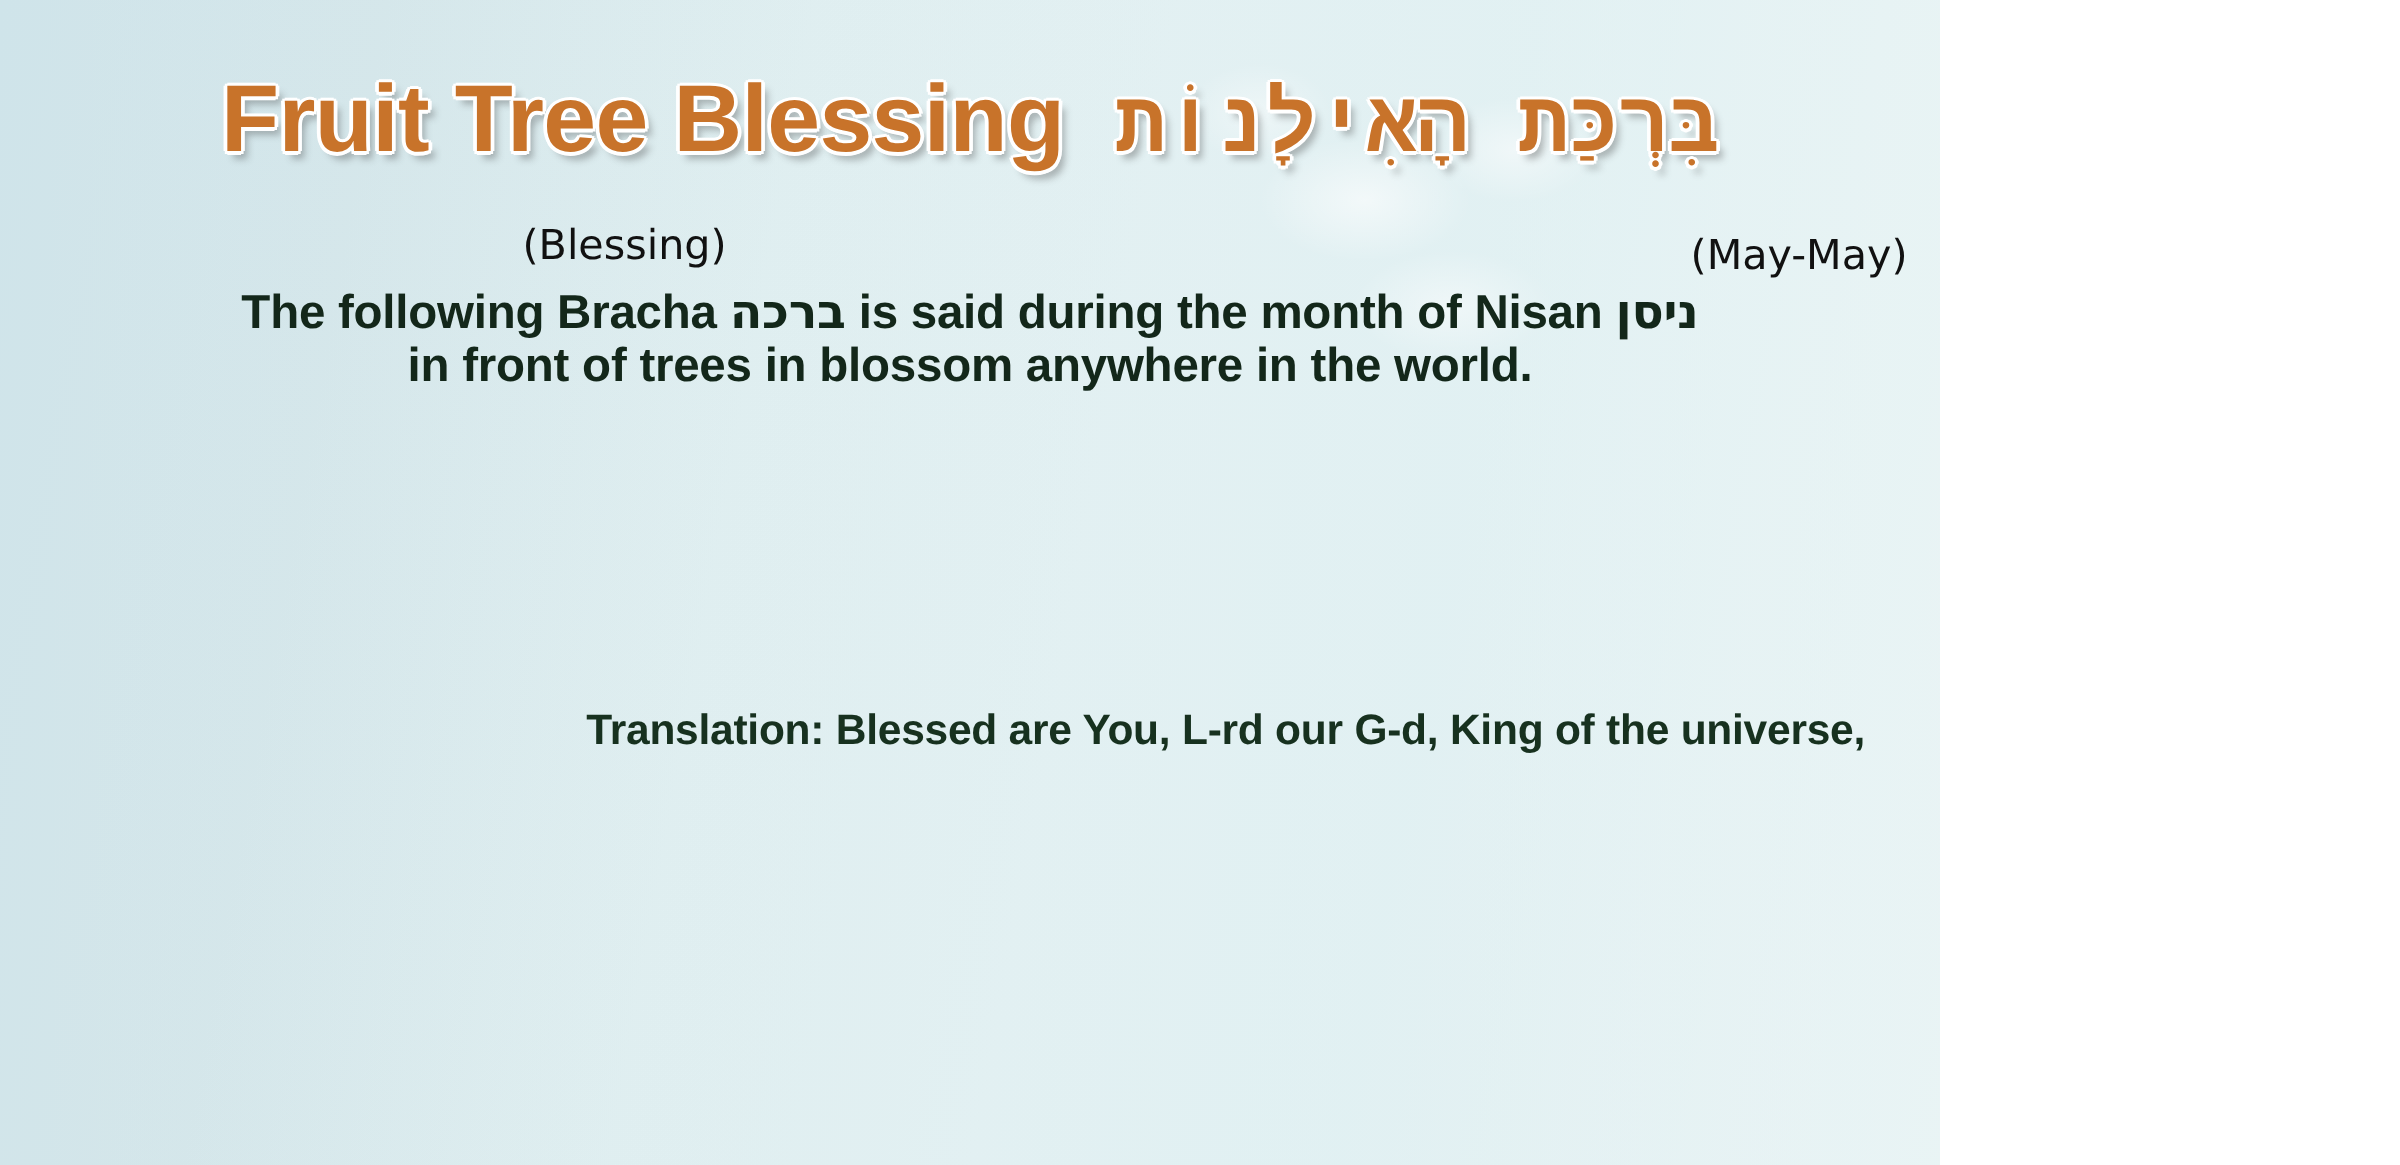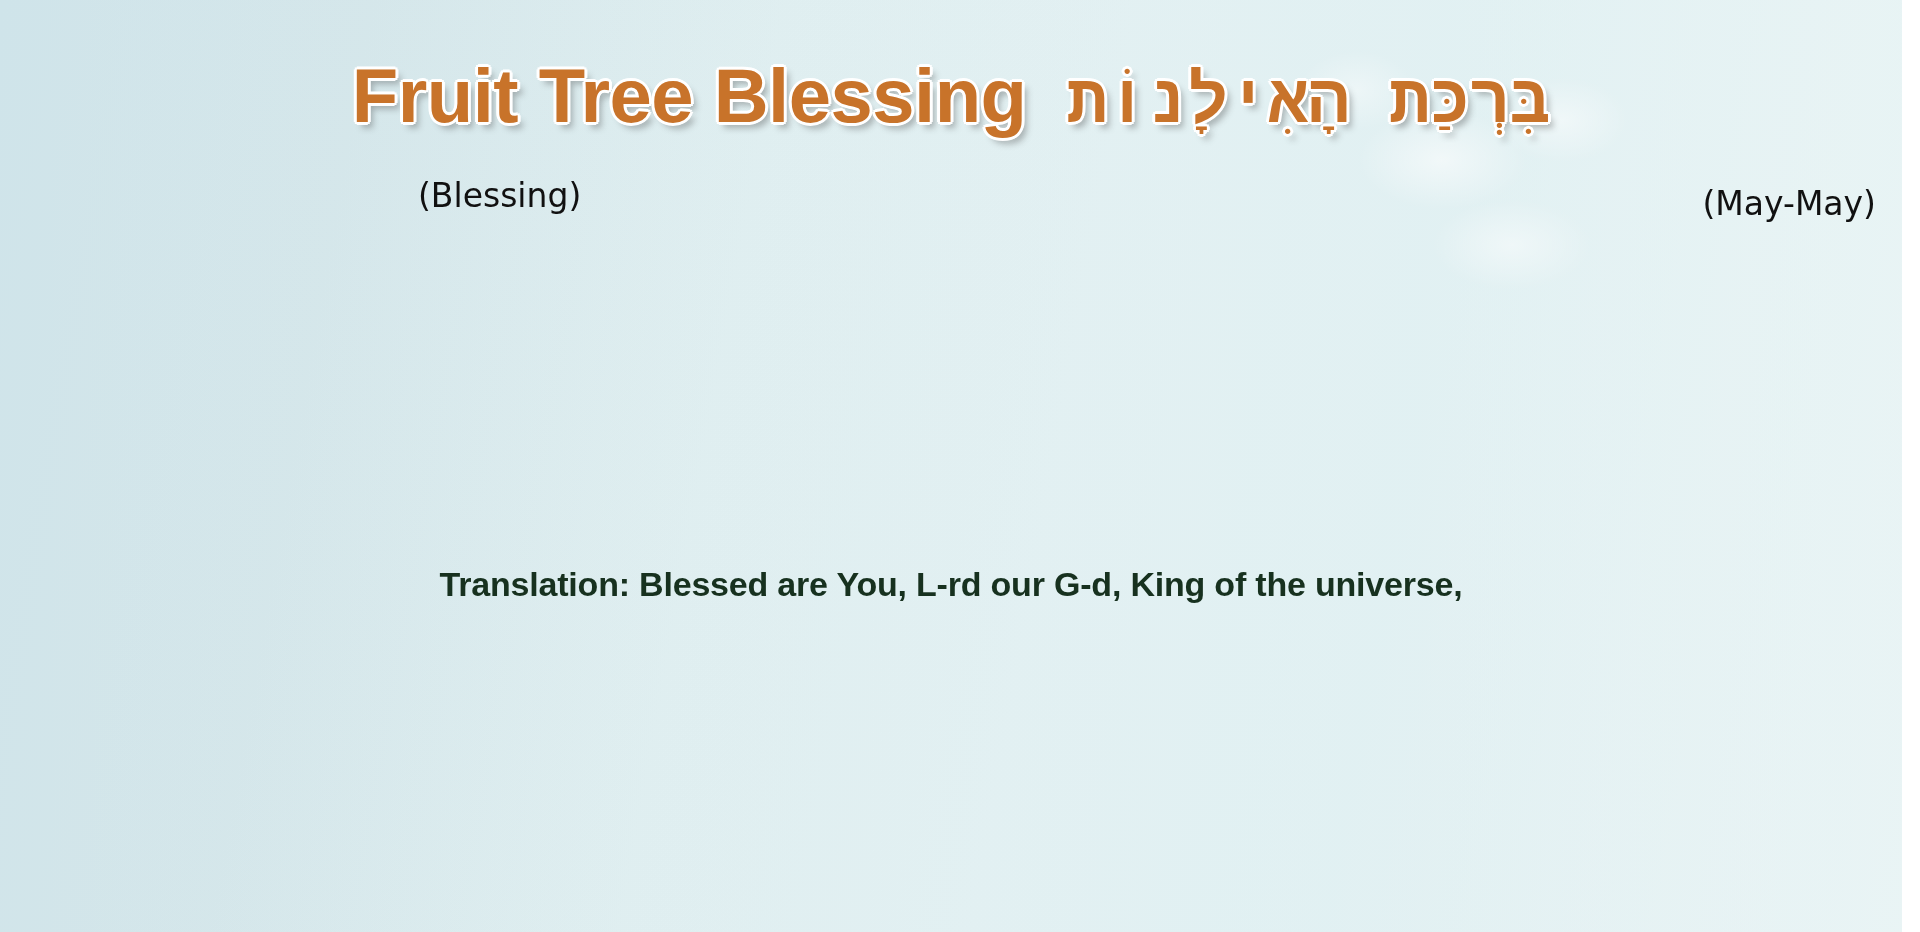--- a/index.html
+++ b/index.html
@@ -2,21 +2,21 @@
 <html><head>
 <meta charset="utf-8">
 <style>
   html, body {
     margin: 0;
     padding: 0;
     background: #ffffff;
   }
   #card {
     position: relative;
-    width: 1902px;
+    width: 1552px;
     height: 932px;
     overflow: hidden;
     font-family: "Liberation Sans", sans-serif;
   }
 
   
   .bg-base {
     position: absolute;
     inset: 0;
     background:
@@ -160,21 +160,21 @@
     color: #14281b;
     font-size: 40px;
     line-height: 1.58;
     font-family: "DejaVu Sans", "Liberation Sans", sans-serif;
   }
 
   .translation {
     position: absolute;
     left: 60px; right: 60px;
     top: 562px;
-    text-align: center;
+    text-align: right;
     font-size: 34px;
     font-weight: bold;
     color: #17311f;
     line-height: 1.30;
     letter-spacing: -0.2px;
   }
 </style>
 </head>
 <body>
 
@@ -188,20 +188,24 @@
   <div class="content">
 
     <div class="title-row">
       <span class="title-en">Fruit Tree Blessing</span>
       <span class="title-he">בִּרְכַּת הָאִילָנוֹת</span>
     </div>
 
     <div class="sub-blessing">(Blessing)</div>
     <div class="sub-month">(May-May)</div>
 
+    <div class="intro">
+      <div><span>The following Bracha </span><span class="he">ברכה</span><span> is said during the month of Nisan </span><span class="he">ניסן</span></div>
+      <div>in front of trees in blossom anywhere in the world.</div>
+    </div>
 
 
     <div class="translation">
       <div>Translation: Blessed are You, L-rd our G-d, King of the universe,</div>
     </div>
 
   </div>
 </div>
 
 </body></html>

